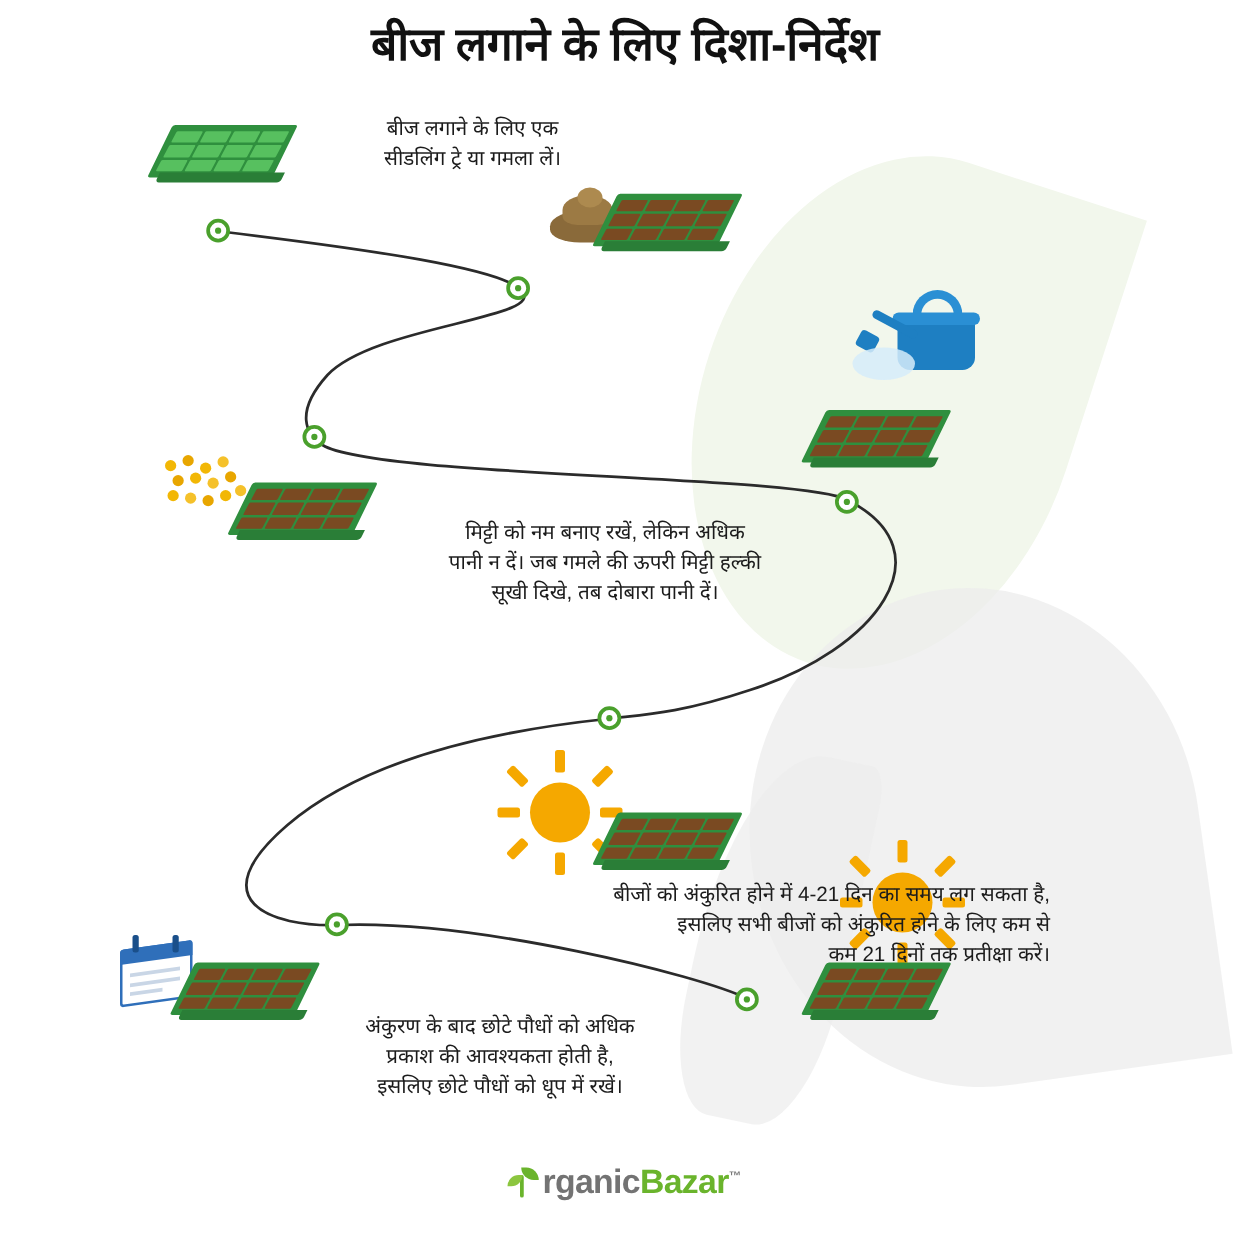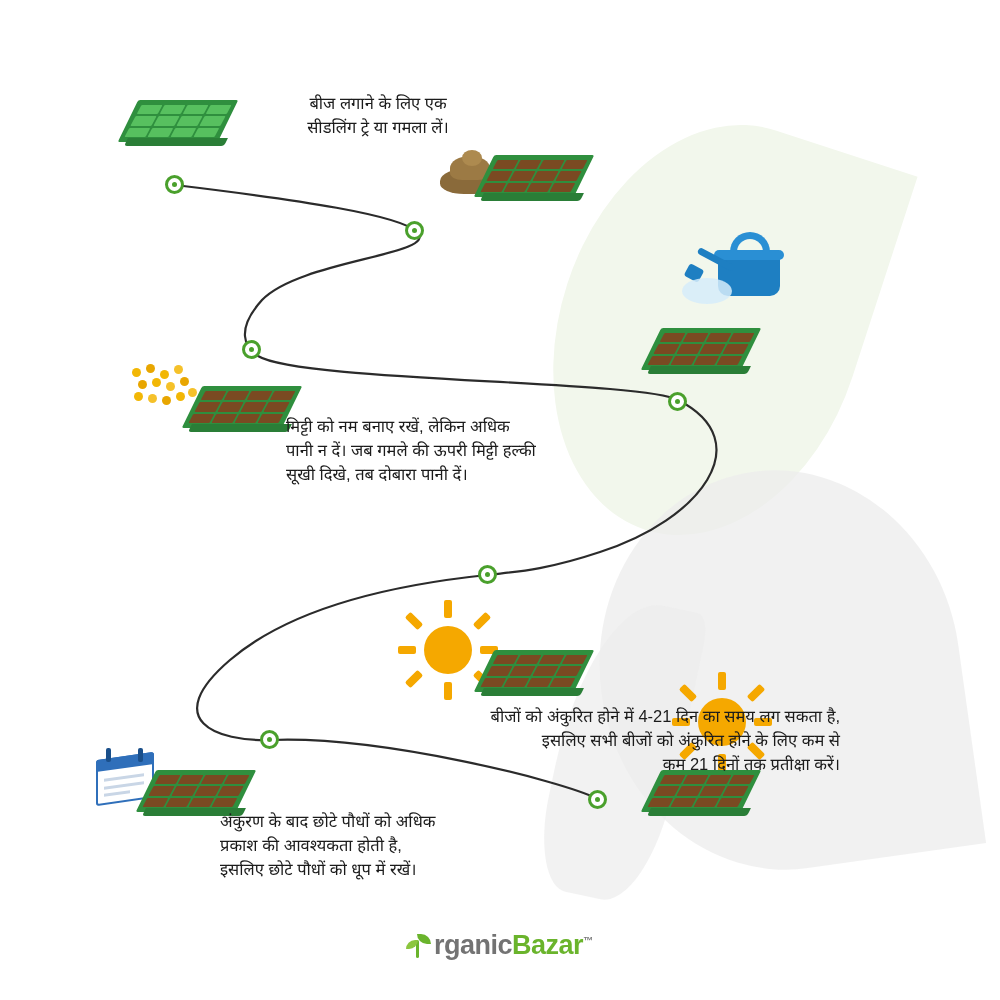--- a/index.html
+++ b/index.html
@@ -121,20 +121,21 @@
 </style>
 </head>
 <body>
 
 <div id="page">
 
   <div class="bg-leaf-light" style="left:560px; top:120px; width:300px; height:420px;"></div>
   <div class="bg-leaf-grey" style="left:600px; top:470px; width:360px; height:400px; border-radius: 50% 50% 0 50%; transform: rotate(-8deg); opacity:.75;"></div>
   <div class="bg-leaf-grey" style="left:560px; top:600px; width:120px; height:300px; border-radius: 60% 10% 40% 30%; transform: rotate(12deg); opacity:.7;"></div>
 
+  <div class="title">बीज लगाने के लिए दिशा-निर्देश</div>
 
   <svg id="pathsvg" width="1000" height="1000">
     <path d="M 175 185
              C 300 200, 400 215, 417 232
              C 440 255, 300 260, 262 300
              C 235 330, 245 348, 258 356
              C 300 382, 640 380, 678 400
              C 760 442, 700 520, 600 552
              C 540 572, 510 572, 487 575
              C 420 582, 300 600, 230 660
@@ -252,21 +253,21 @@
           <div class="cell" style="background:#7a4a22"></div>
         <div class="cell" style="background:#7a4a22"></div>
           <div class="cell" style="background:#7a4a22"></div>
           <div class="cell" style="background:#7a4a22"></div>
           <div class="cell" style="background:#7a4a22"></div>
       </div>
       <div style="position:absolute;left:4px;top:48px;width:100px;height:8px;background:#2a7e37;transform:skewX(-26deg);border-radius:0 0 3px 3px;"></div>
     </div>
   </div>
   <div class="dot" style="left:668px; top:392px;"></div>
-  <div class="step-text ta-right" style="left:286px; top:415px; width:370px; text-align:left;">मिट्टी को नम बनाए रखें, लेकिन अधिक
+  <div class="step-text ta-right" style="left:299px; top:415px; width:370px; text-align:center;">मिट्टी को नम बनाए रखें, लेकिन अधिक
 पानी न दें।  जब गमले की ऊपरी मिट्टी हल्की
 सूखी दिखे, तब दोबारा पानी दें।</div>
 
   <div class="art" style="left:398px; top:600px; width:100px; height:100px;">
     <div class="sun-core" style="left:26px;top:26px;width:48px;height:48px;"></div>
     <div class="ray" style="left:46px;top:0px;width:8px;height:18px;"></div>
     <div class="ray" style="left:46px;top:82px;width:8px;height:18px;"></div>
     <div class="ray" style="left:0px;top:46px;width:18px;height:8px;"></div>
     <div class="ray" style="left:82px;top:46px;width:18px;height:8px;"></div>
     <div class="ray" style="left:12px;top:12px;width:8px;height:18px;transform:rotate(-45deg);"></div>
@@ -355,21 +356,21 @@
           <div class="cell" style="background:#7a4a22"></div>
         <div class="cell" style="background:#7a4a22"></div>
           <div class="cell" style="background:#7a4a22"></div>
           <div class="cell" style="background:#7a4a22"></div>
           <div class="cell" style="background:#7a4a22"></div>
       </div>
       <div style="position:absolute;left:4px;top:48px;width:100px;height:8px;background:#2a7e37;transform:skewX(-26deg);border-radius:0 0 3px 3px;"></div>
     </div>
   </div>
   <div class="dot" style="left:588px; top:790px;"></div>
-  <div class="step-text ta-right" style="left:220px; top:810px; width:360px; text-align:left;">अंकुरण के बाद छोटे पौधों को अधिक
+  <div class="step-text ta-right" style="left:220px; top:810px; width:360px; text-align:center;">अंकुरण के बाद छोटे पौधों को अधिक
 प्रकाश की आवश्यकता होती है,
 इसलिए छोटे पौधों को धूप में रखें।</div>
 
   <div class="logo" style="top:930px;">
     <span style="display:inline-block;position:relative;width:22px;height:24px;vertical-align:-4px;">
       <span style="position:absolute;left:9px;top:6px;width:3px;height:18px;background:#6ab42c;border-radius:2px;"></span>
       <span style="position:absolute;left:10px;top:0px;width:14px;height:10px;background:#6ab42c;border-radius:0 10px 0 10px;"></span>
       <span style="position:absolute;left:-1px;top:6px;width:12px;height:9px;background:#8cc63f;border-radius:10px 0 10px 0;"></span>
     </span>
     <span class="logo-text">

